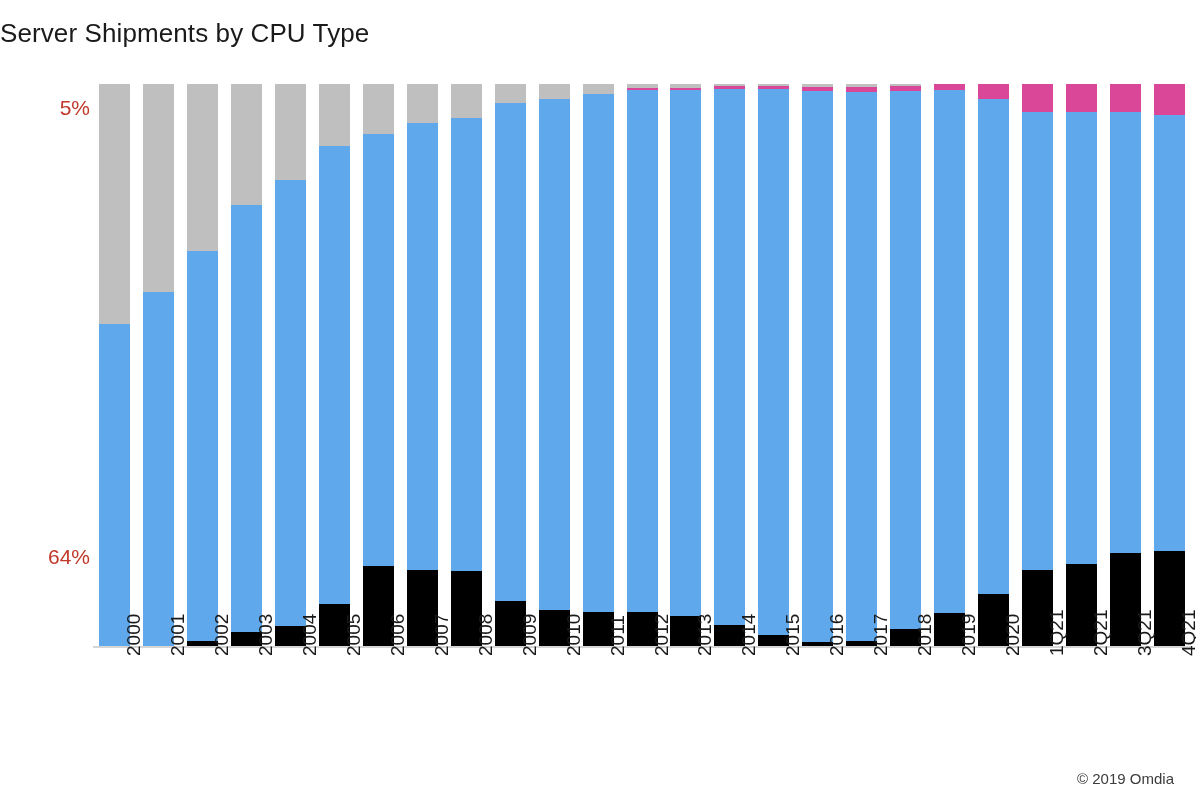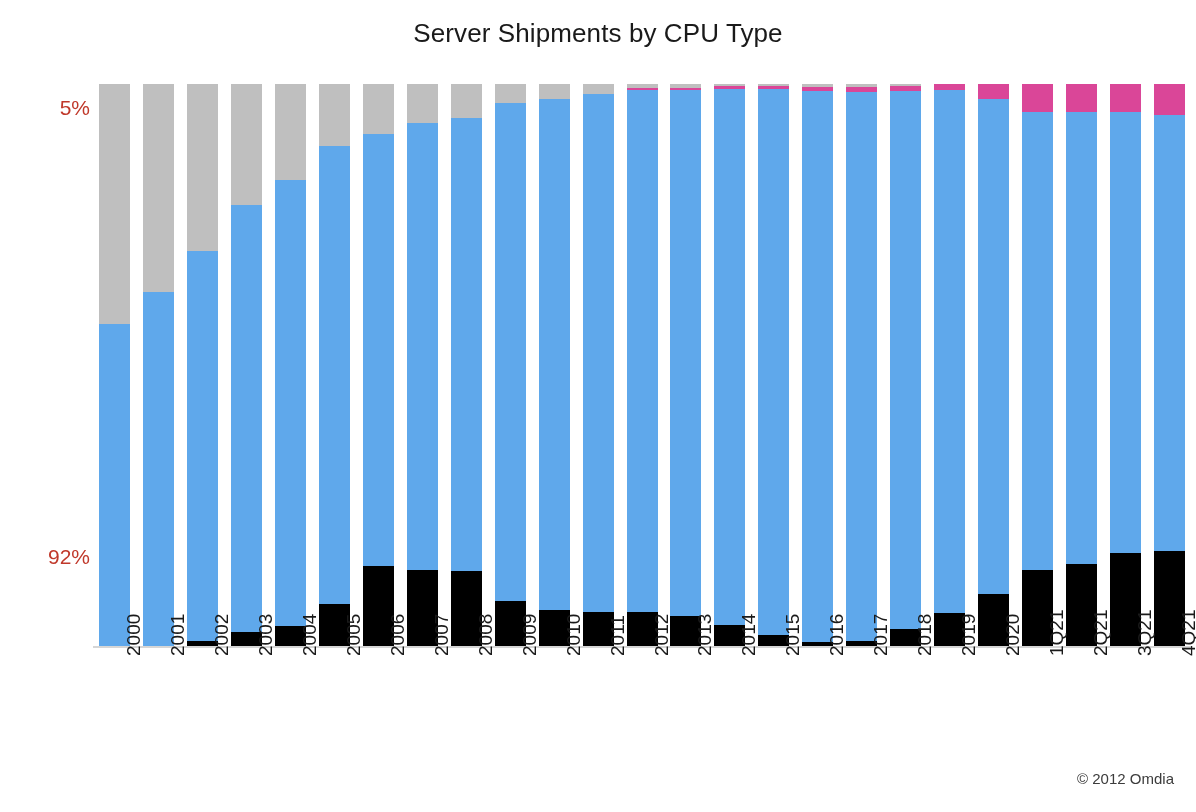--- a/index.html
+++ b/index.html
@@ -15,21 +15,20 @@
     position: relative;
     width: 1196px;
     height: 812px;
     background: #ffffff;
   }
   
   #chart-title {
     position: absolute;
     left: 0; top: 18px;
     width: 1196px;
-    text-align: center;
     font-size: 26px;
     font-weight: 400;
     color: #1a1a1a;
     letter-spacing: 0.1px;
   }
   
   #plot-area {
     position: absolute;
     left: 99px;
     top: 84px;
@@ -118,21 +117,21 @@
 </style>
 </head>
 <body>
 
 <div id="figure">
 
   <div id="chart-title">Server Shipments by CPU Type</div>
 
   <div id="y-axis">
     <div id="y-label-top" class="y-label-abs">5%</div>
-    <div id="y-label-bottom" class="y-label-abs">92%</div>
+    <div id="y-label-bottom" class="y-label-abs">64%</div>
   </div>
 
   <div id="plot-area">
       <div class="bar-group" style="left: 0px;">
         <div class="seg seg-intel" style="bottom: 0px; height: 322.026px; background: rgb(95, 168, 235);"></div>
         <div class="seg seg-other" style="bottom: 322.026px; height: 239.974px; background: rgb(191, 191, 191);"></div>
       </div>
       <div class="bar-group" style="left: 44px;">
         <div class="seg seg-intel" style="bottom: 0px; height: 354.06px; background: rgb(95, 168, 235);"></div>
         <div class="seg seg-other" style="bottom: 354.06px; height: 207.94px; background: rgb(191, 191, 191);"></div>
@@ -335,15 +334,15 @@
       </div>
       <div class="x-label" style="left: 1110px;">
         <span>3Q21</span>
       </div>
       <div class="x-label" style="left: 1154px;">
         <span>4Q21</span>
       </div>
     </div>
 
 
-  <div id="copyright">© 2012 Omdia</div>
+  <div id="copyright">© 2019 Omdia</div>
 
 </div>
 
 </body></html>

